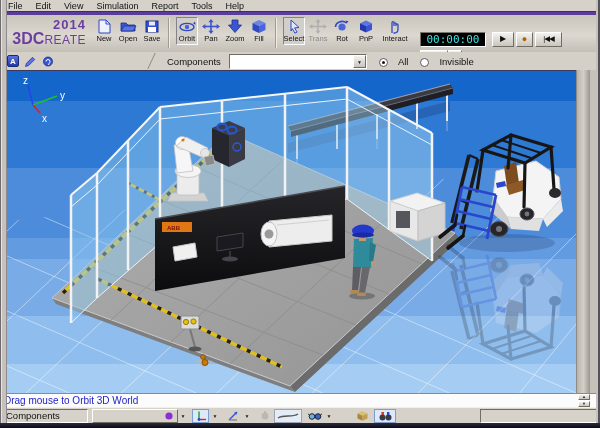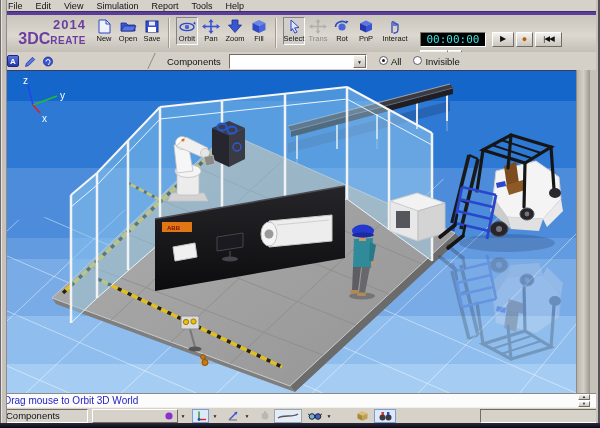--- a/index.html
+++ b/index.html
@@ -14,21 +14,21 @@
   .menubar{position:absolute;left:2px;top:0;width:596px;height:11px;background:#d6d2ca;
     font-size:9px;display:flex;gap:13px;padding-left:6px;align-items:flex-end;overflow:hidden;}
   .menubar span{line-height:10px;}
   .purple-stripe{position:absolute;left:2px;top:11px;width:596px;height:4px;background:#5b3d99;border-top:1px solid #3e2a6e;}
   
   .toolbar{position:absolute;left:2px;top:15px;width:596px;height:37px;
     background:linear-gradient(#c9c5bd,#dcd8d0 55%,#c3bfb7);display:flex;align-items:flex-start;padding-top:2px;}
   .logo{width:90px;padding:1px 6px 0 0;text-align:right;color:#6b3fa0;line-height:1;}
   .logo .yr{font-size:13px;letter-spacing:1px;font-weight:bold;display:block;}
   .logo .b1{font-size:16px;font-weight:bold;}
-  .logo .b2{font-size:10px;font-weight:bold;letter-spacing:.5px;}
+  .logo .b2{font-size:12px;font-weight:normal;letter-spacing:.5px;}
   .tbtn{width:22px;margin:0 1px;display:flex;flex-direction:column;align-items:center;font-size:7.5px;
     padding:1px 0;border:1px solid transparent;}
   .tbtn .ticon{width:18px;height:15px;display:block;}
   .tbtn.pressed{border:1px solid;border-color:#86828a #fbfbfb #fbfbfb #86828a;background:#d2cec9;}
   .tbtn.disabled{color:#8b8b8b;}
   .tbtn.disabled svg{opacity:.45;}
   .tsep{width:7px;height:30px;margin:1px 2px;background:linear-gradient(90deg,transparent 2px,#a09c94 2px 3px,#f0ece4 3px 4px,transparent 4px);}
   
   .simpanel{position:absolute;right:10px;top:17px;width:168px;height:33px;}
   .lcd{position:absolute;left:0;top:0;width:66px;height:15px;background:#000;border:1px solid;border-color:#7a766e #fff #fff #7a766e;
@@ -50,21 +50,21 @@
   .thumb{position:absolute;left:42%;top:-4px;width:7px;height:10px;background:#d6d2ca;border:1px solid;border-color:#fff #6e6a72 #6e6a72 #fff;}
   
   .row2{position:absolute;left:2px;top:52px;width:596px;height:18px;background:#d4d0c8;display:flex;align-items:center;font-size:9.5px;}
   .mini{margin-left:5px;width:13px;height:13px;display:flex;align-items:center;justify-content:center;}
   .abox{background:linear-gradient(#5a74e0,#2438a8);border:1px solid #1a2878;border-radius:2px;color:#fff;font-size:8px;font-weight:bold;line-height:11px;text-align:center;width:12px;height:12px;}
   .slant{width:10px;height:16px;margin-left:96px;border-left:1px solid #8e8a82;transform:skewX(-25deg);}
   .lbl-comp{margin-left:6px;}
   .combo{margin-left:8px;width:138px;height:15px;background:#fff;border:1px solid;border-color:#716d65 #fff #fff #716d65;display:flex;}
   .combo input{flex:1;border:0;outline:none;font-size:9px;padding:0 2px;background:#fff;min-width:0;}
   .combo .ddbtn{width:13px;height:13px;border-color:#fff #716d65 #716d65 #fff;}
-  .radio{margin-left:12px;display:flex;align-items:flex-start;gap:3px;}
+  .radio{margin-left:12px;display:flex;align-items:flex-end;gap:10px;}
   .rc{width:9px;height:9px;border-radius:50%;background:#fff;border:1px solid #5e5a62;position:relative;}
   .rc.sel::after{content:"";position:absolute;left:2px;top:2px;width:3px;height:3px;border-radius:50%;background:#1a1a1a;}
   
   .vp-split{position:absolute;left:0;top:70px;width:7px;height:323px;background:linear-gradient(90deg,#9a968e,#d8d4cc 40%,#8e8a82);}
   .viewport{position:absolute;left:7px;top:70px;width:569px;height:323px;border-top:1px solid #3a3a60;
     background:linear-gradient(#1466ca 0 9.3%, #2d79d3 9.3% 30%, #4c8cda 30% 52%, #639be1 52% 58.5%, #79abe7 58.5% 76%, #8fbdee 76% 91%, #a5cdf3 91% 100%);}
   .vscroll{position:absolute;left:576px;top:70px;width:14px;height:323px;background:linear-gradient(90deg,#b8b4ac,#d4d0c8 50%,#9a968e);border-left:1px solid #8e8a86;}
   .vp-right-gap{position:absolute;left:590px;top:70px;width:8px;height:323px;background:#c6c2ba;}
   
   .statusbar{position:absolute;left:0;top:393px;width:596px;height:14px;background:#fcfcfc;border-top:1px solid #8e8a86;

